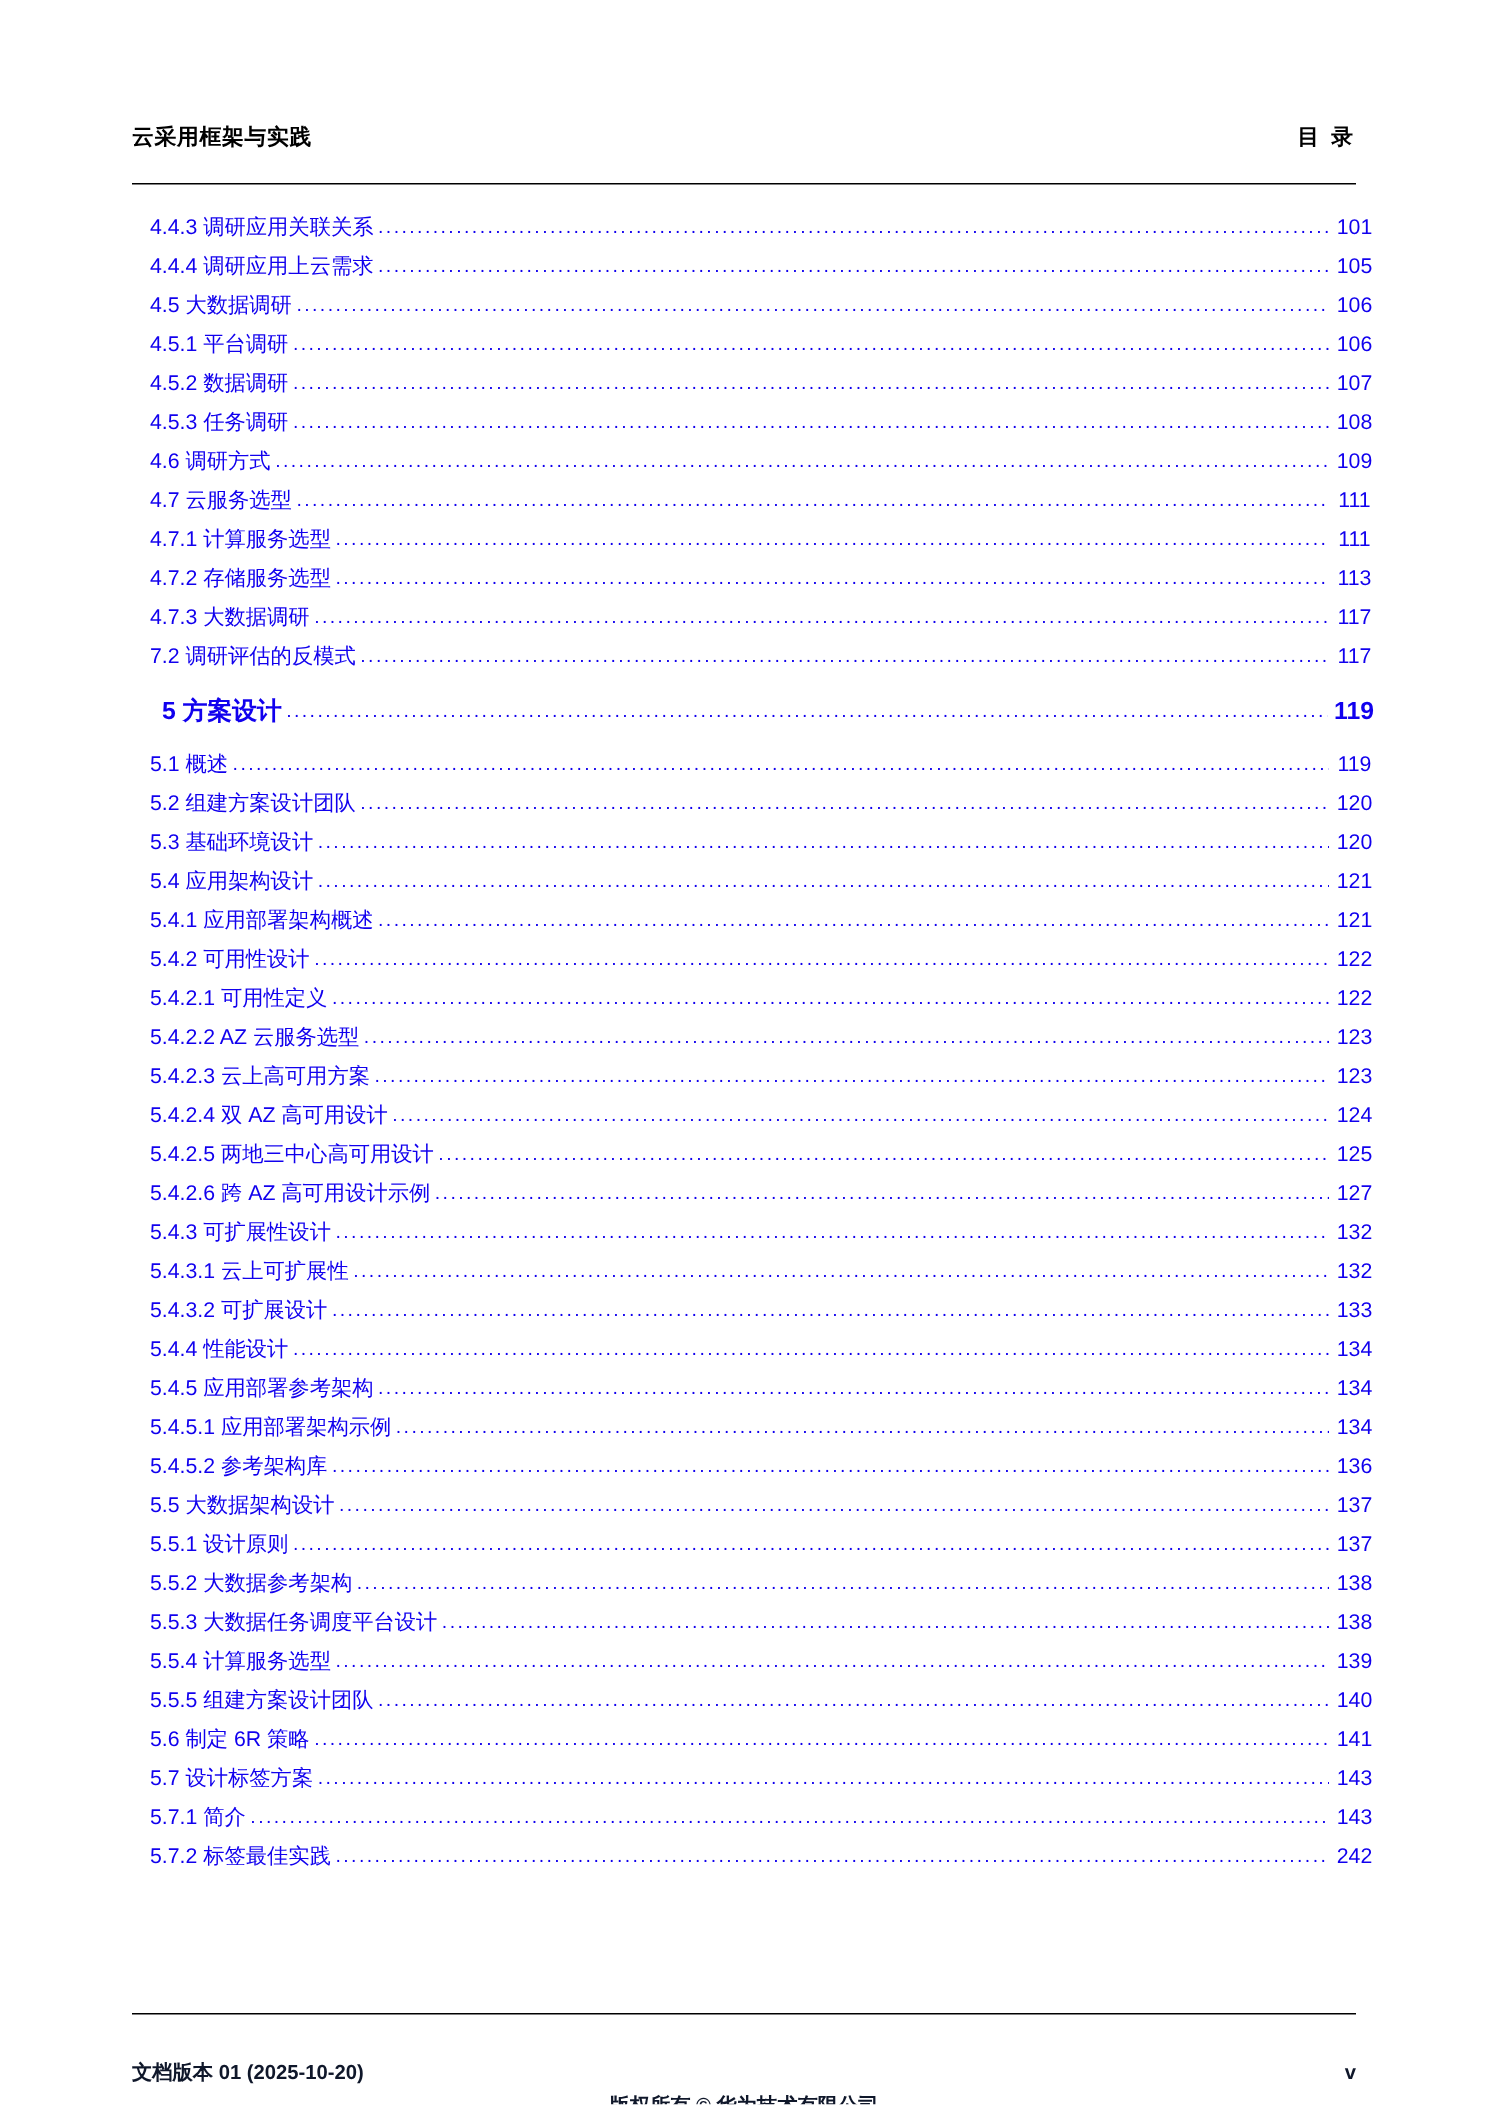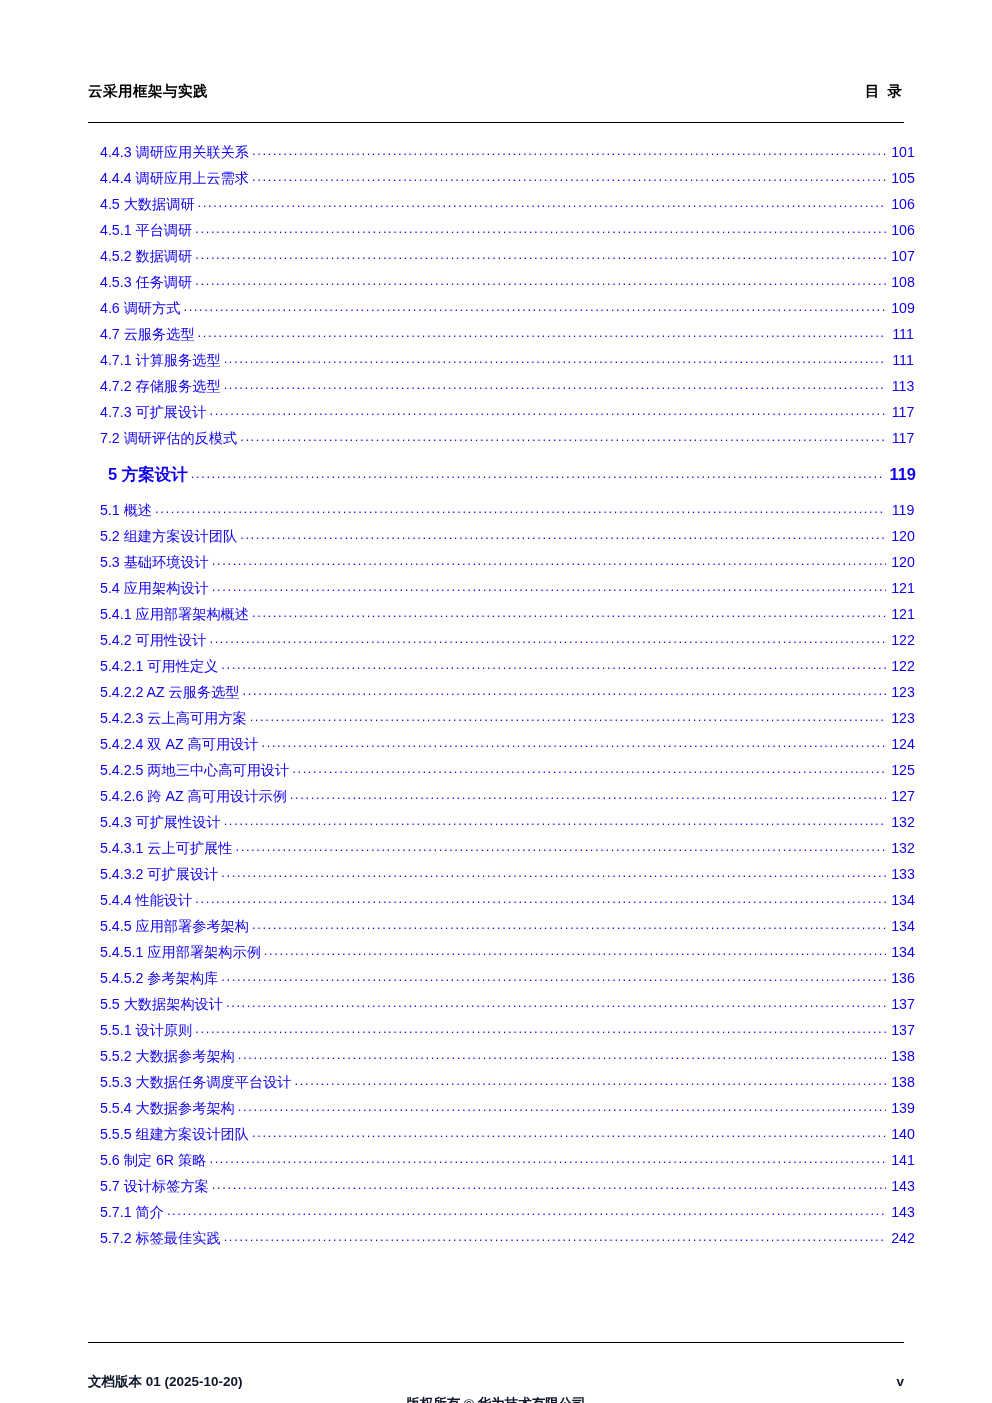--- a/index.html
+++ b/index.html
@@ -155,21 +155,21 @@
         <span class="label">4.7.1 计算服务选型</span>
         <span class="leader">.....................................................................................................................................................</span>
         <span class="pageno">111</span>
       </div>
       <div class="toc-row level2">
         <span class="label">4.7.2 存储服务选型</span>
         <span class="leader">.....................................................................................................................................................</span>
         <span class="pageno">113</span>
       </div>
       <div class="toc-row level2">
-        <span class="label">4.7.3 可扩展设计</span>
+        <span class="label">4.7.3 大数据调研</span>
         <span class="leader">.....................................................................................................................................................</span>
         <span class="pageno">117</span>
       </div>
       <div class="toc-row level2">
         <span class="label">7.2 调研评估的反模式</span>
         <span class="leader">.....................................................................................................................................................</span>
         <span class="pageno">117</span>
       </div>
       <div class="toc-row level1 spacer-before">
         <span class="label">5 方案设计</span>
@@ -285,21 +285,21 @@
         <span class="label">5.5.2 大数据参考架构</span>
         <span class="leader">.....................................................................................................................................................</span>
         <span class="pageno">138</span>
       </div>
       <div class="toc-row level2">
         <span class="label">5.5.3 大数据任务调度平台设计</span>
         <span class="leader">.....................................................................................................................................................</span>
         <span class="pageno">138</span>
       </div>
       <div class="toc-row level2">
-        <span class="label">5.5.4 大数据参考架构</span>
+        <span class="label">5.5.4 计算服务选型</span>
         <span class="leader">.....................................................................................................................................................</span>
         <span class="pageno">139</span>
       </div>
       <div class="toc-row level2">
         <span class="label">5.5.5 组建方案设计团队</span>
         <span class="leader">.....................................................................................................................................................</span>
         <span class="pageno">140</span>
       </div>
       <div class="toc-row level2">
         <span class="label">5.6 制定 6R 策略</span>

